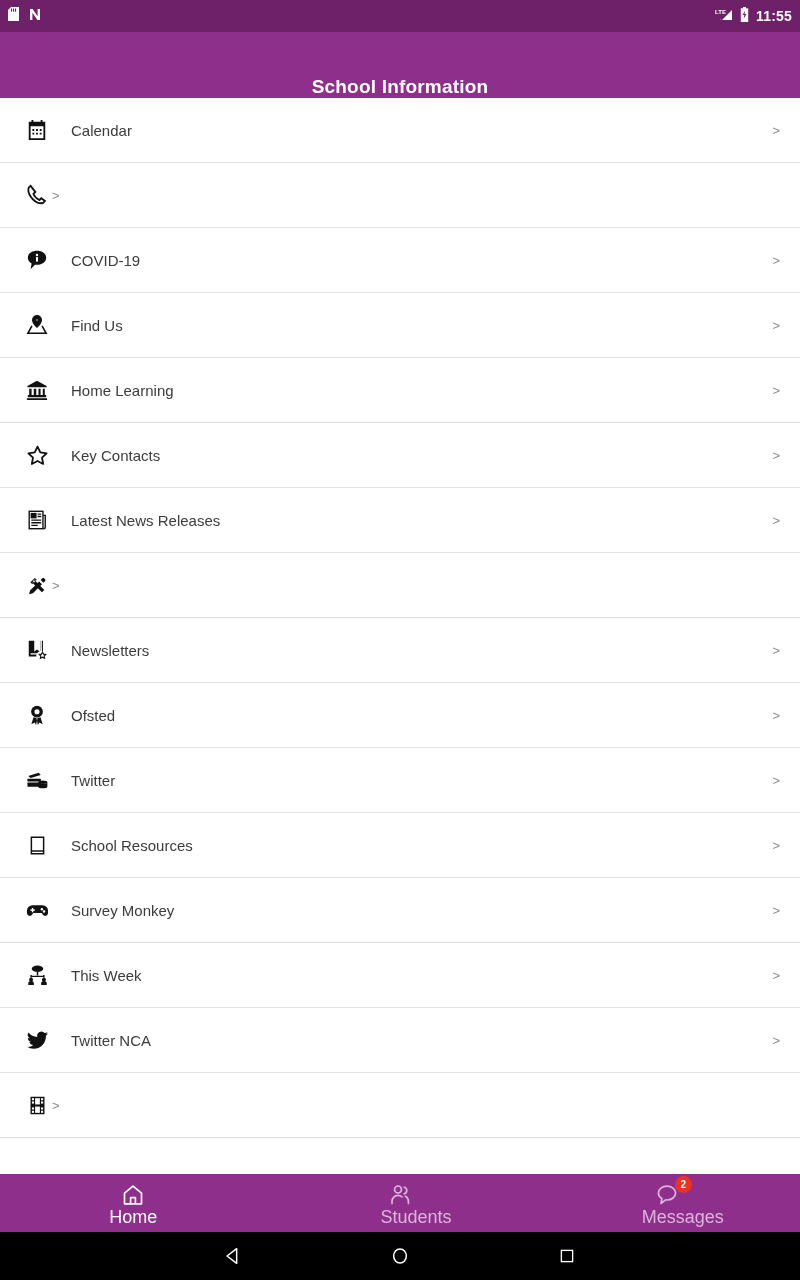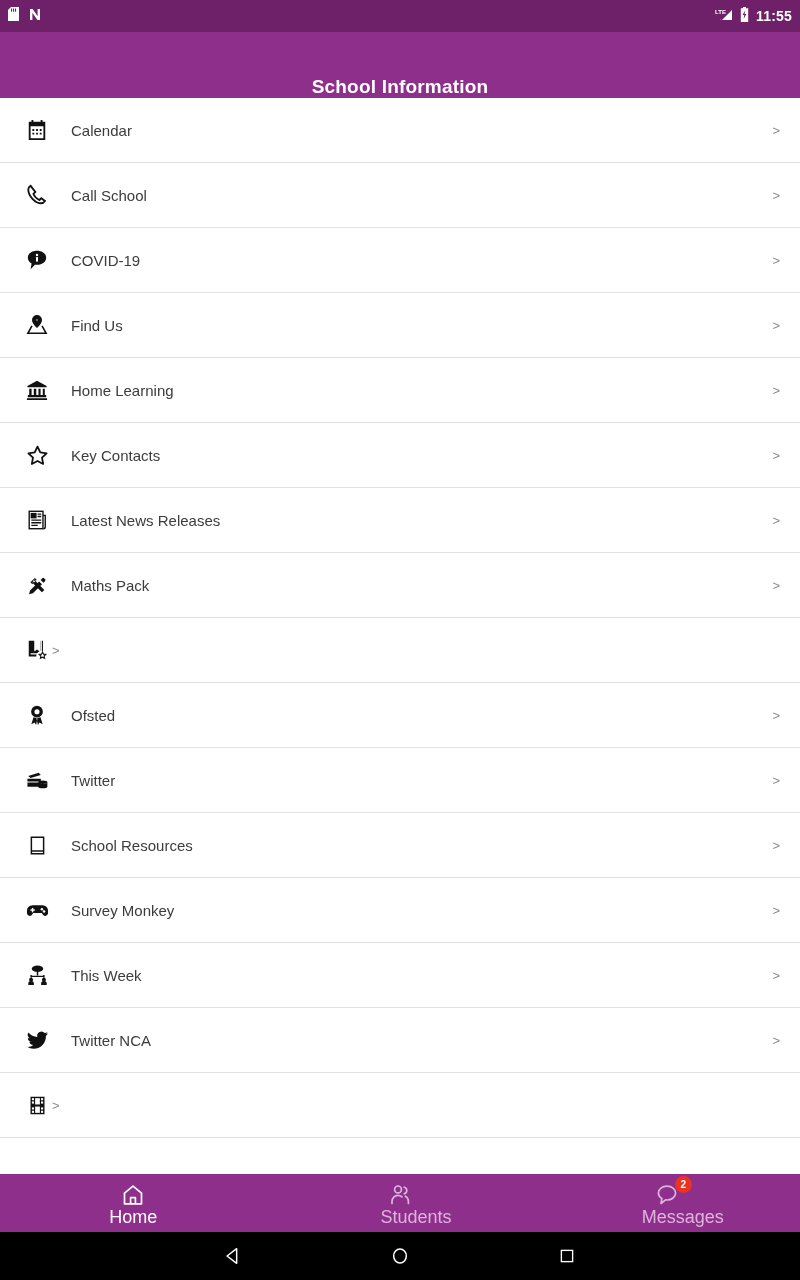--- a/index.html
+++ b/index.html
@@ -134,21 +134,20 @@
       <span class="row-label">Calendar</span>
       <span class="row-chevron">&gt;</span>
     </div>
 
     <div class="row">
       <span class="row-icon">
         <svg width="22" height="22" viewBox="0 0 24 24" fill="none" stroke="currentColor" stroke-width="2">
             <path d="M5 2c-1.5 1-2.5 2.4-2.5 4 0 7 7.5 15 14 15 1.7 0 3.2-1 4.2-2.5l-4-3-2.2 2c-2.6-1.2-5.3-4-6.4-6.6l2.1-2.2z"></path>
           </svg>
       </span>
-      <span class="row-label">Call School</span>
       <span class="row-chevron">&gt;</span>
     </div>
 
     <div class="row">
       <span class="row-icon">
         <svg width="22" height="22" viewBox="0 0 24 24" fill="currentColor">
             <path d="M12 2C6 2 2 5.4 2 9.6c0 2.6 1.6 4.9 4.1 6.3L5 22l4.8-4.9c.7.1 1.5.2 2.2.2 6 0 10-3.4 10-7.7S18 2 12 2z"></path>
             <circle cx="12" cy="6.6" r="1.3" fill="#fff"></circle>
             <rect x="10.9" y="8.7" width="2.2" height="5.2" rx=".7" fill="#fff"></rect>
           </svg>
@@ -202,31 +201,31 @@
       <span class="row-chevron">&gt;</span>
     </div>
 
     <div class="row">
       <span class="row-icon">
         <svg width="23" height="23" viewBox="0 0 24 24" fill="currentColor">
             <path d="M4.2 17.2l9.5-9.5 3 3-9.5 9.5-4 1zM15.2 6.2l1.6-1.6a1.6 1.6 0 0 1 2.3 0l.7.7a1.6 1.6 0 0 1 0 2.3l-1.6 1.6z"></path>
             <path d="M19.1 16.6L8.6 6.1 6.1 8.6l10.5 10.5zM9.2 4.1l2 2-1 1-1.3-1.3-.8.8 1.3 1.3-1 1-1.3-1.3-.8.8 1.3 1.3-1 1-2-2z" transform="rotate(0 12 12)"></path>
           </svg>
       </span>
-      <span class="row-label">Maths Pack</span>
       <span class="row-chevron">&gt;</span>
     </div>
 
     <div class="row">
       <span class="row-icon">
         <svg width="22" height="22" viewBox="0 0 24 24" fill="currentColor">
             <path d="M3 2h12v11.5l-3-2-3 2V2H3v17h8.2a5.6 5.6 0 0 1 .3-2H5v-1.5h7.2a5.6 5.6 0 0 1 2.8-2.2V2h1v11.2h.3V2h1v11.2c.4 0 .8.1 1.2.2V2z"></path>
             <path d="M18 14.2l1.1 2.3 2.5.3-1.8 1.8.5 2.5-2.3-1.2-2.3 1.2.5-2.5-1.8-1.8 2.5-.3z" fill="none" stroke="currentColor" stroke-width="1.2"></path>
           </svg>
       </span>
+      <span class="row-label">Newsletters</span>
       <span class="row-chevron">&gt;</span>
     </div>
 
     <div class="row">
       <span class="row-icon">
         <svg width="22" height="22" viewBox="0 0 24 24" fill="currentColor">
             <circle cx="12" cy="8.4" r="6.4"></circle>
             <circle cx="12" cy="8.4" r="2.8" fill="#fff"></circle>
             <path d="M8.2 14.4L5.8 22l3.6-1.8L11 23l1.6-7.4zM15.8 14.4L18.2 22l-3.6-1.8L13 23l-1.6-7.4z"></path>
           </svg>

